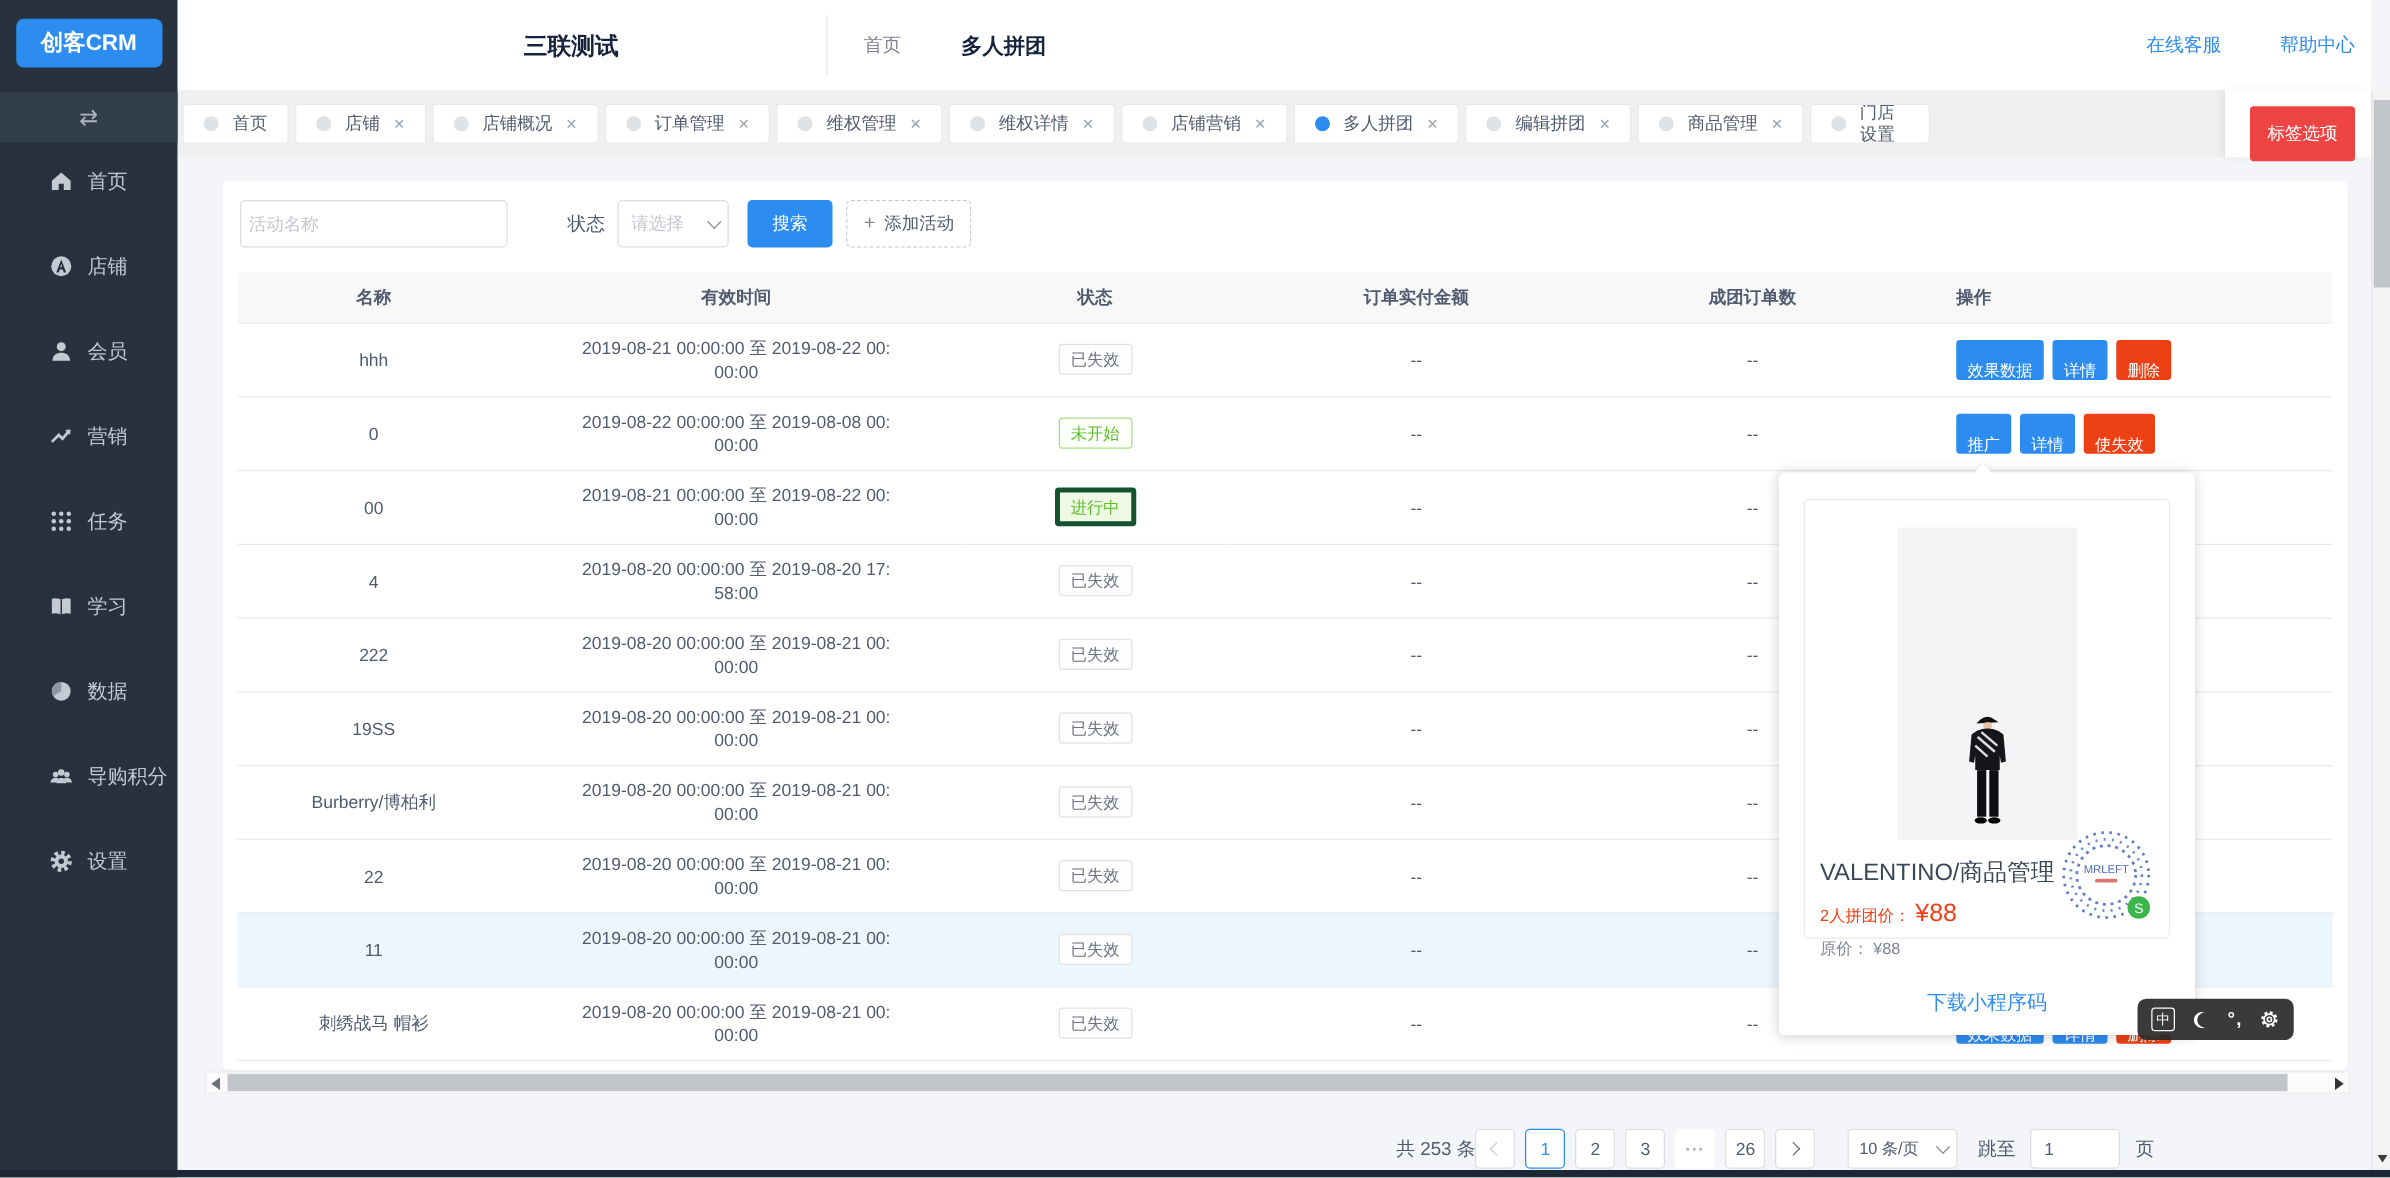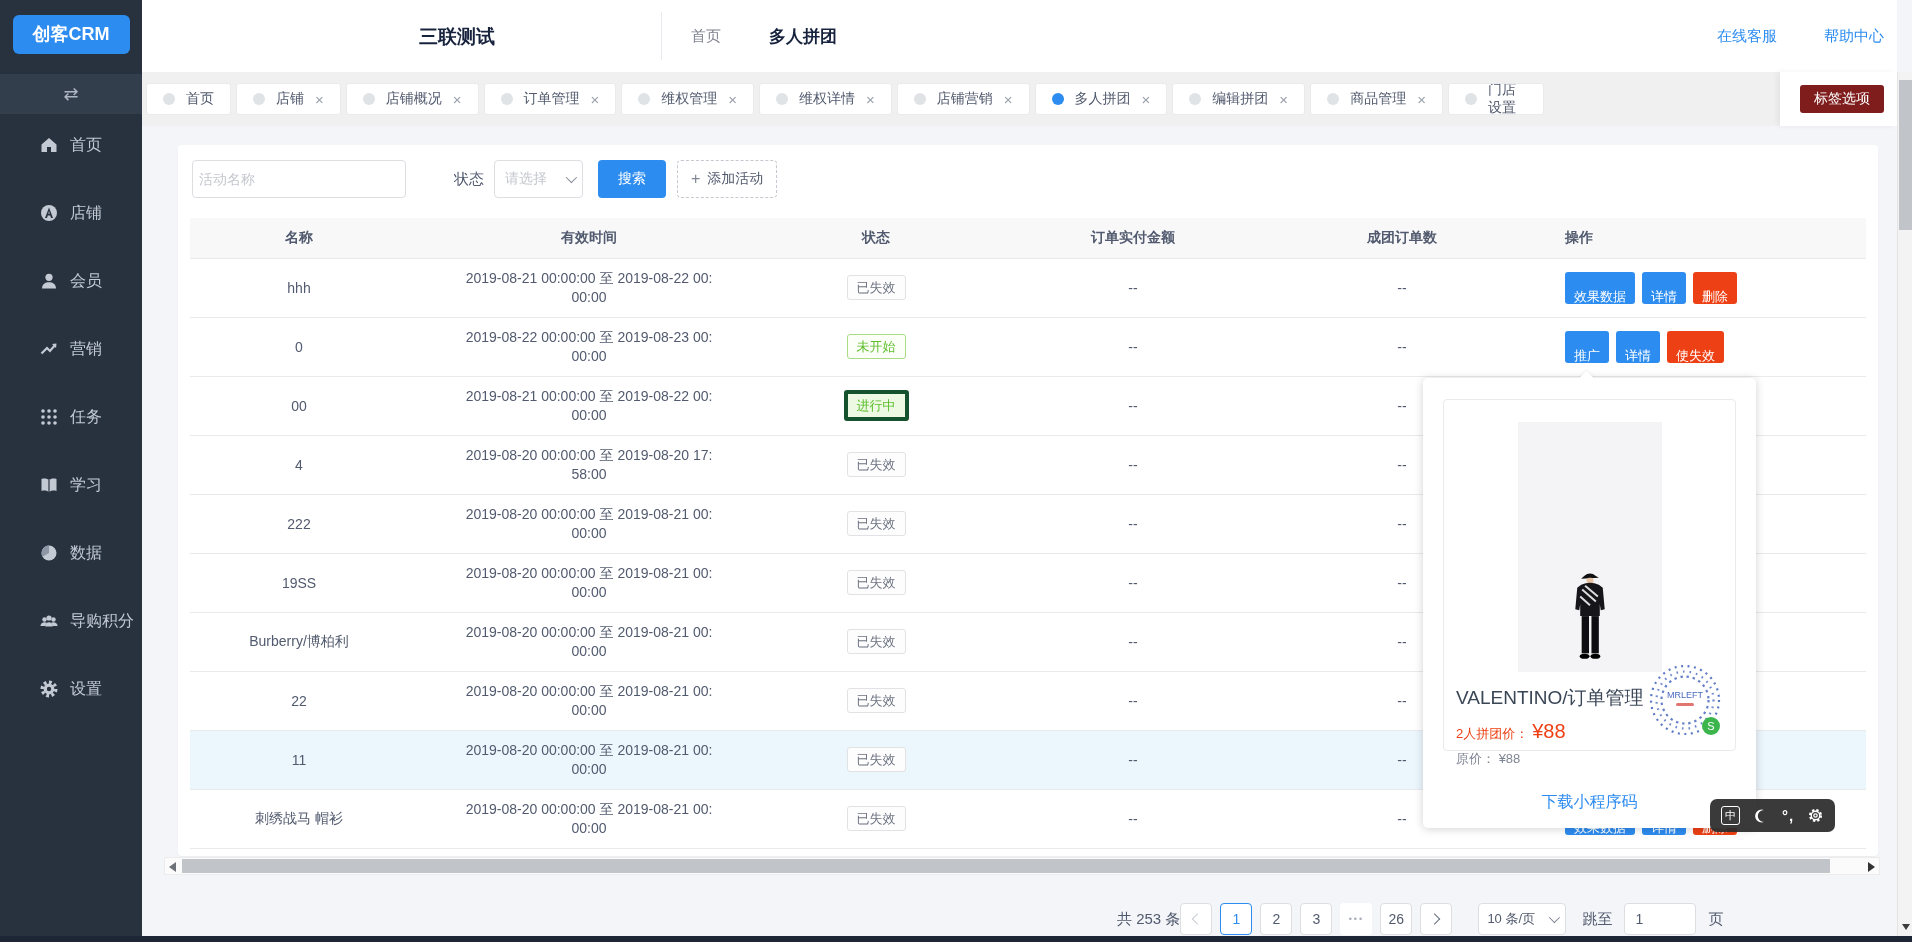--- a/index.html
+++ b/index.html
@@ -27,21 +27,21 @@
 
   
   .tags-bar{position:absolute;left:142px;top:72px;width:1755px;height:54px;background:#f0f0f0;z-index:6;}
   .tabs{position:absolute;left:4px;top:11px;display:flex;gap:5px;height:32px;overflow:hidden;width:1645px;}
   .tab{flex:none;display:flex;align-items:center;gap:11px;background:#fff;border:1px solid #e8eaec;border-radius:3px;padding:0 16px;font-size:14px;color:#515a6e;cursor:pointer;}
   .tab .dot{width:12px;height:12px;border-radius:50%;background:#e0e3e6;flex:none;}
   .tab.active .dot{background:#2d8cf0;}
   .tab .close{color:#9aa1ab;font-size:15px;line-height:1;cursor:pointer;}
   .tab.clipped{max-width:96px;overflow:hidden;}
   .tags-option-panel{position:absolute;right:0;top:0;bottom:0;width:117px;background:#fff;box-shadow:-3px 0 6px rgba(0,0,0,.05);}
-  .tags-option-btn{position:absolute;left:20px;top:13px;width:84px;height:28px;background:#7f1d1d;color:#fff;border:none;border-radius:3px;font-size:14px;cursor:pointer;}
+  .tags-option-btn{position:absolute;left:20px;top:13px;width:84px;height:44px;background:#ef4444;color:#fff;border:none;border-radius:3px;font-size:14px;cursor:pointer;}
 
   
   .card{position:absolute;left:178px;top:145px;width:1700px;height:711px;background:#fff;border-radius:4px;box-shadow:0 1px 2px rgba(0,0,0,.04);z-index:4;}
   .filter-row{position:absolute;left:14px;top:15px;display:flex;align-items:center;height:38px;}
   .input-activity{width:214px;height:38px;border:1px solid #dcdee2;border-radius:4px;padding:0 6px;font-size:14px;color:#515a6e;outline:none;font-family:inherit;}
   .input-activity::placeholder{color:#c5c8ce;}
   .status-label{margin-left:48px;font-size:15px;color:#515a6e;}
   .status-select{margin-left:10px;width:89px;height:38px;border:1px solid #dcdee2;border-radius:4px;display:flex;align-items:center;padding:0 8px 0 10px;color:#c5c8ce;font-size:14px;cursor:pointer;background:#fff;justify-content:space-between;}
   .chev{width:8px;height:8px;border-right:1.5px solid #808695;border-bottom:1.5px solid #808695;transform:rotate(45deg) translateY(-2px);flex:none;}
   .btn-search{margin-left:15px;width:68px;height:38px;background:#2d8cf0;border:none;border-radius:4px;color:#fff;font-size:14px;cursor:pointer;}
@@ -334,21 +334,21 @@
           <td>
             <div class="cell-actions">
               <button class="abtn primary">效果数据</button>
               <button class="abtn primary">详情</button>
               <button class="abtn danger">删除</button>
             </div>
           </td>
         </tr>
         <tr class="">
           <td>0</td>
-          <td><span class="time-wrap">2019-08-22 00:00:00 至 2019-08-23 00:00:00</span></td>
+          <td><span class="time-wrap">2019-08-22 00:00:00 至 2019-08-08 00:00:00</span></td>
           <td><span class="badge not_started">未开始</span></td>
           <td>--</td>
           <td>--</td>
           <td>
             <div class="cell-actions">
               <button class="abtn primary">推广</button>
               <button class="abtn primary">详情</button>
               <button class="abtn danger">使失效</button>
             </div>
           </td>
@@ -508,21 +508,21 @@
         <path d="M24 6 q6 -5 12 0 l3 2 -18 1 z" fill="#111"></path>
         <rect x="26.6" y="8" width="7" height="6" rx="2.5" fill="#e7c3a6"></rect>
         <path d="M21 15 q9 -4 18 0 l4 3 2 22 -4 1 -1 -6 0 12 -20 0 0 -12 -1 6 -4 -1 2 -22 z" fill="#15151a"></path>
         <path d="M22 20 l14 12 M25 16 l13 11 M20 27 l10 9" stroke="#fff" stroke-width="2" opacity="0.85"></path>
         <rect x="21.5" y="47" width="7.5" height="38" fill="#0e0e12"></rect>
         <rect x="31.5" y="47" width="7.5" height="38" fill="#0e0e12"></rect>
         <ellipse cx="24.5" cy="88" rx="5" ry="2.6" fill="#000"></ellipse>
         <ellipse cx="35.5" cy="88" rx="5" ry="2.6" fill="#000"></ellipse>
       </svg>
     </div>
-    <div class="prod-title">VALENTINO/订单管理</div>
+    <div class="prod-title">VALENTINO/商品管理</div>
     <div class="prod-price">
       <span>2人拼团价：</span>
       <span class="big">¥88</span>
     </div>
     <div class="prod-orig">
       <span>原价：</span>
       <span>¥88</span>
     </div>
     <svg class="qr" viewBox="0 0 90 82">
       <g stroke="#4a6abf" fill="none" stroke-width="2.2">

